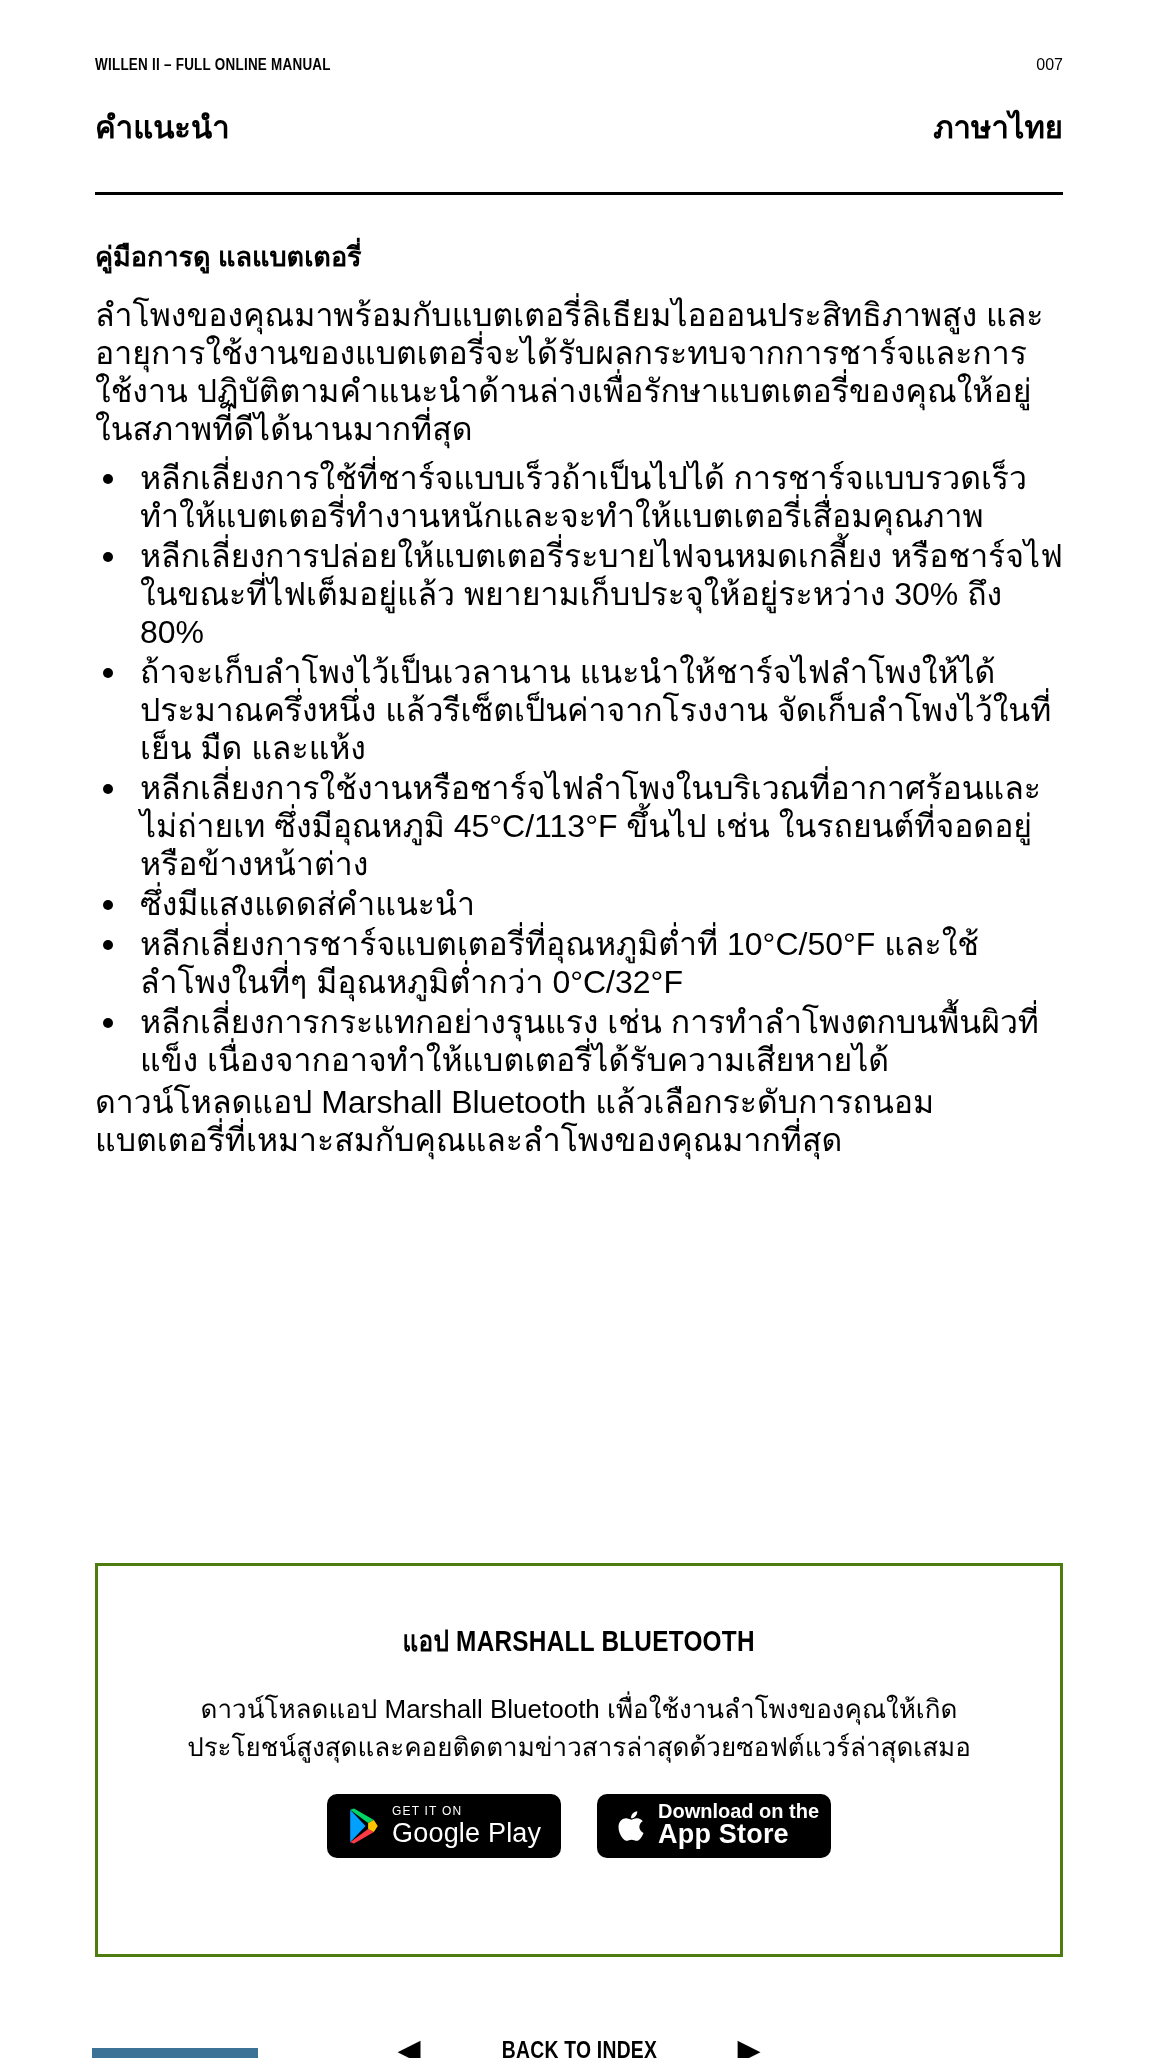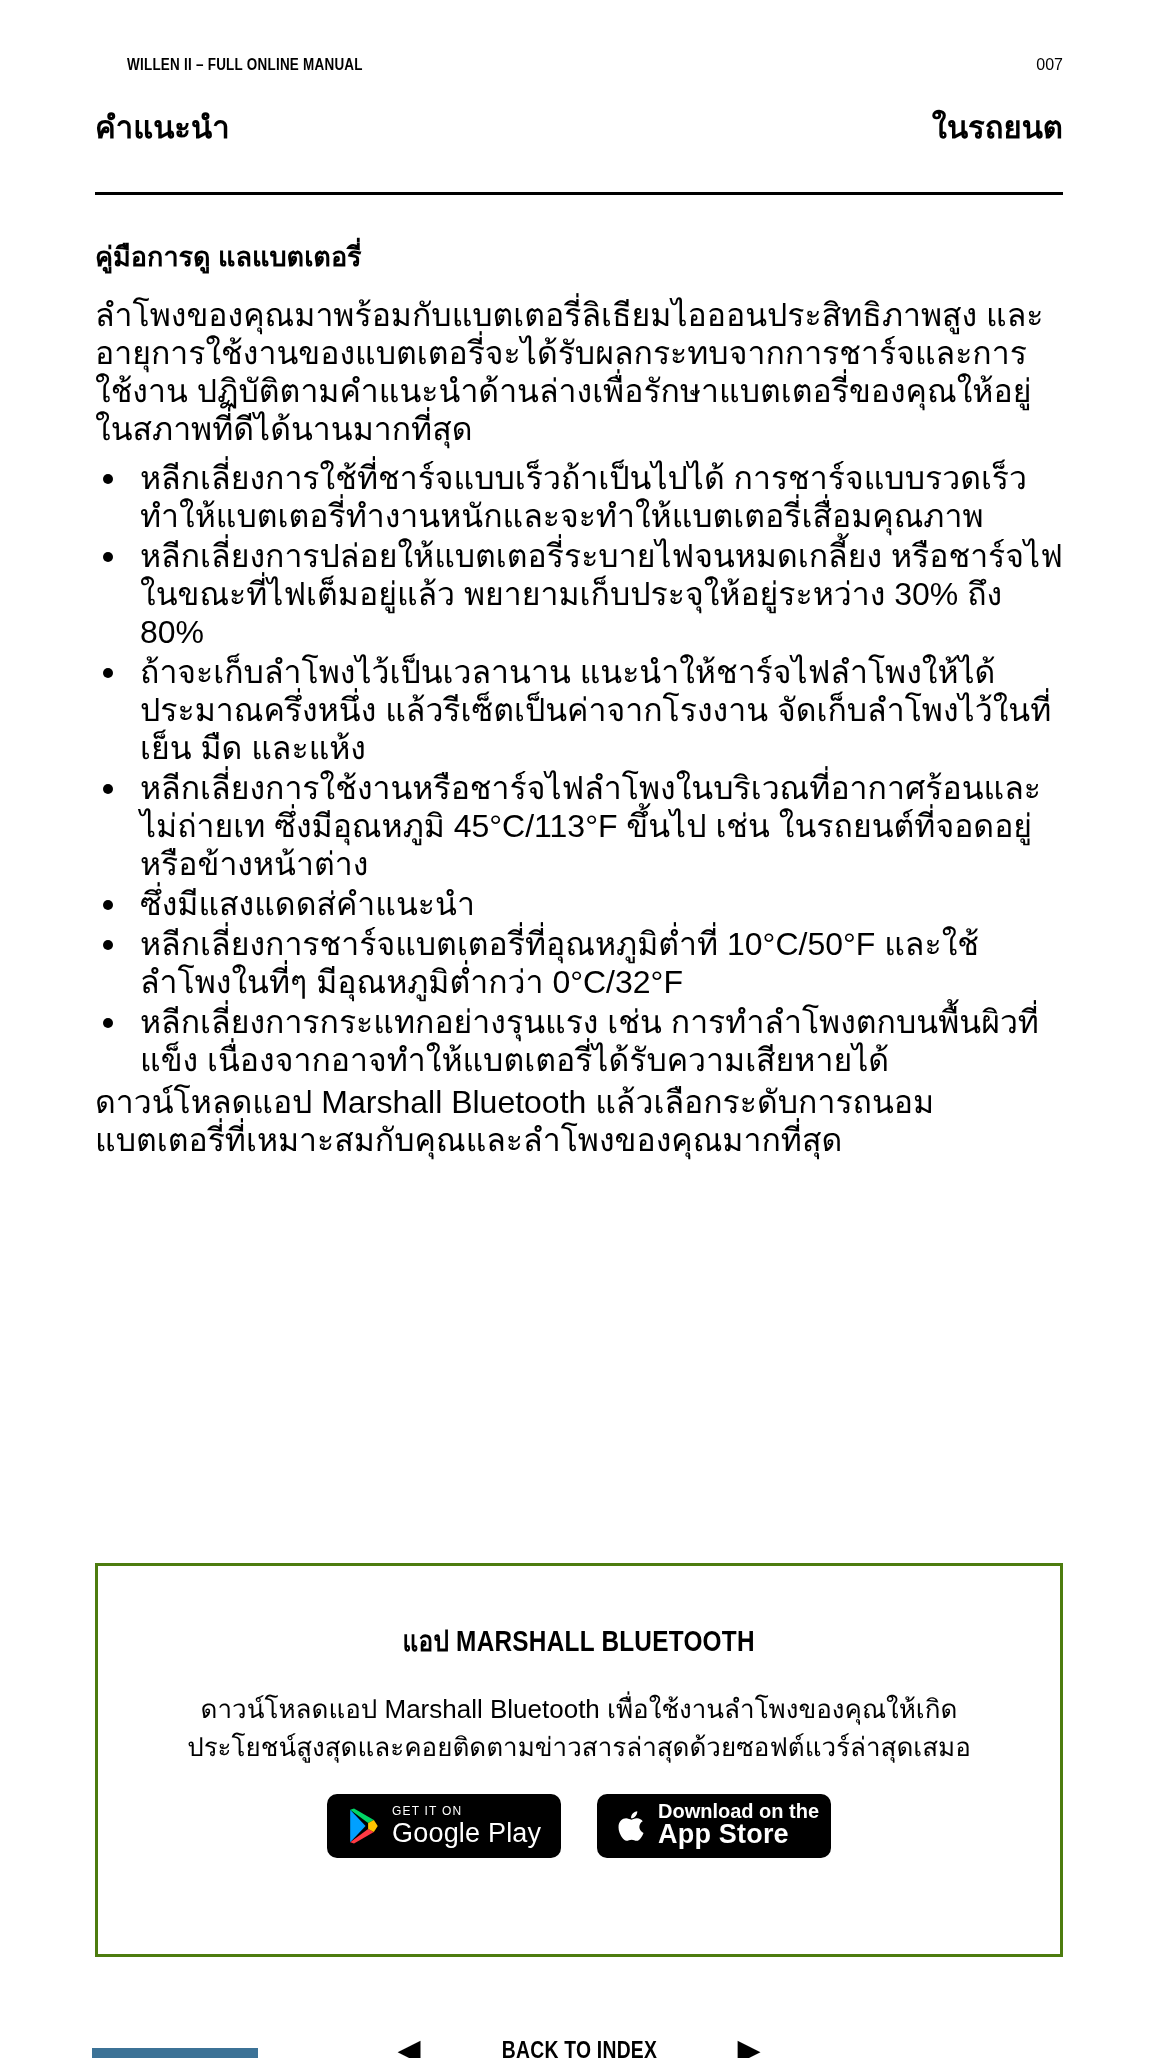--- a/index.html
+++ b/index.html
@@ -11,21 +11,21 @@
     overflow:hidden;
     box-sizing:border-box;
     padding:0 95px;
   }
   .cond{display:inline-block;transform:scaleX(.84);transform-origin:left center;letter-spacing:.3px;}
   .cond-c{display:inline-block;transform:scaleX(.84);transform-origin:center center;letter-spacing:.3px;}
 
   .top-row{
     margin-top:56px;
     display:flex;justify-content:space-between;align-items:baseline;
-    font-size:16px;font-weight:700;margin-left:32px;
+    font-size:16px;font-weight:700;
   }
   .page-num{font-weight:400;font-size:16px;transform-origin:right center;}
 
   .title-row{
     margin-top:28px;
     display:flex;justify-content:space-between;align-items:center;
     font-size:31px;font-weight:700;
   }
   .rule{margin-top:40px;height:3px;background:#000;}
 
@@ -81,21 +81,21 @@
 
 <div class="page">
 
   <div class="top-row">
     <span class="cond">WILLEN II – FULL ONLINE MANUAL</span>
     <span class="page-num">007</span>
   </div>
 
   <div class="title-row">
     <span>คำแนะนำ</span>
-    <span>ในรถยนต</span>
+    <span>ภาษาไทย</span>
   </div>
   <div class="rule"></div>
 
   <div class="sec-heading">คู่มือการดู แลแบตเตอรี่</div>
 
   <p class="body-text intro" style="margin-bottom:0;">ลำโพงของคุณมาพร้อมกับแบตเตอรี่ลิเธียมไอออนประสิทธิภาพสูง และอายุการใช้งานของแบตเตอรี่จะได้รับผลกระทบจากการชาร์จและการใช้งาน ปฏิบัติตามคำแนะนำด้านล่างเพื่อรักษาแบตเตอรี่ของคุณให้อยู่ในสภาพที่ดีได้นานมากที่สุด</p>
 
   <ul class="bullets body-text">
     <li>หลีกเลี่ยงการใช้ที่ชาร์จแบบเร็วถ้าเป็นไปได้ การชาร์จแบบรวดเร็วทำให้แบตเตอรี่ทำงานหนักและจะทำให้แบตเตอรี่เสื่อมคุณภาพ</li>
     <li>หลีกเลี่ยงการปล่อยให้แบตเตอรี่ระบายไฟจนหมดเกลี้ยง หรือชาร์จไฟในขณะที่ไฟเต็มอยู่แล้ว พยายามเก็บประจุให้อยู่ระหว่าง 30% ถึง 80%</li>

